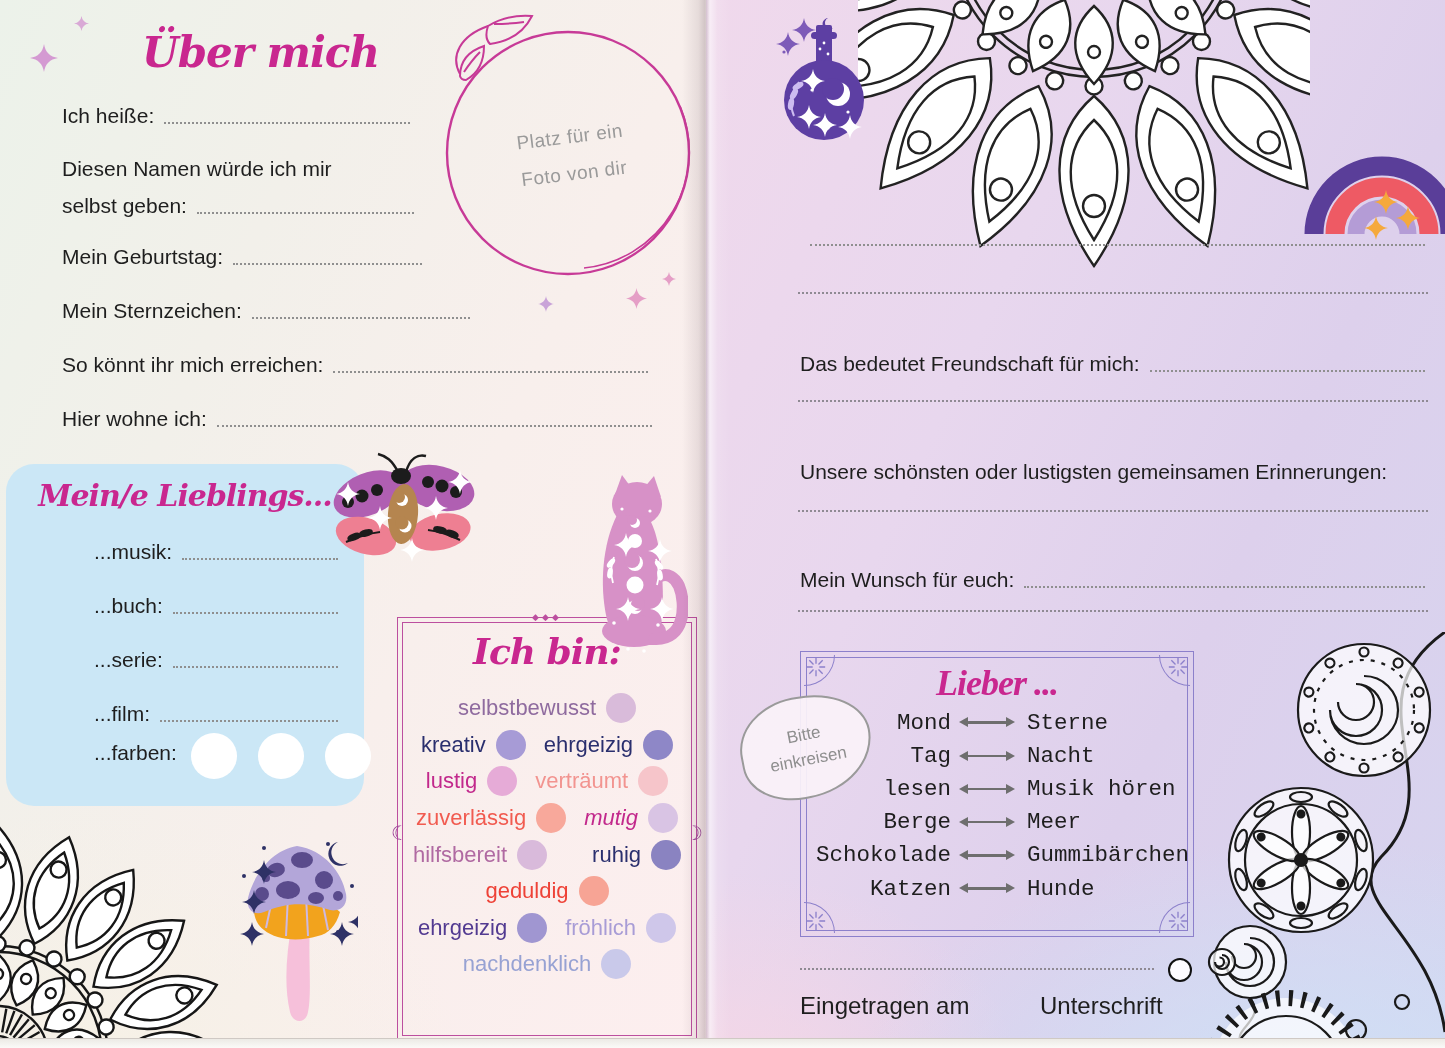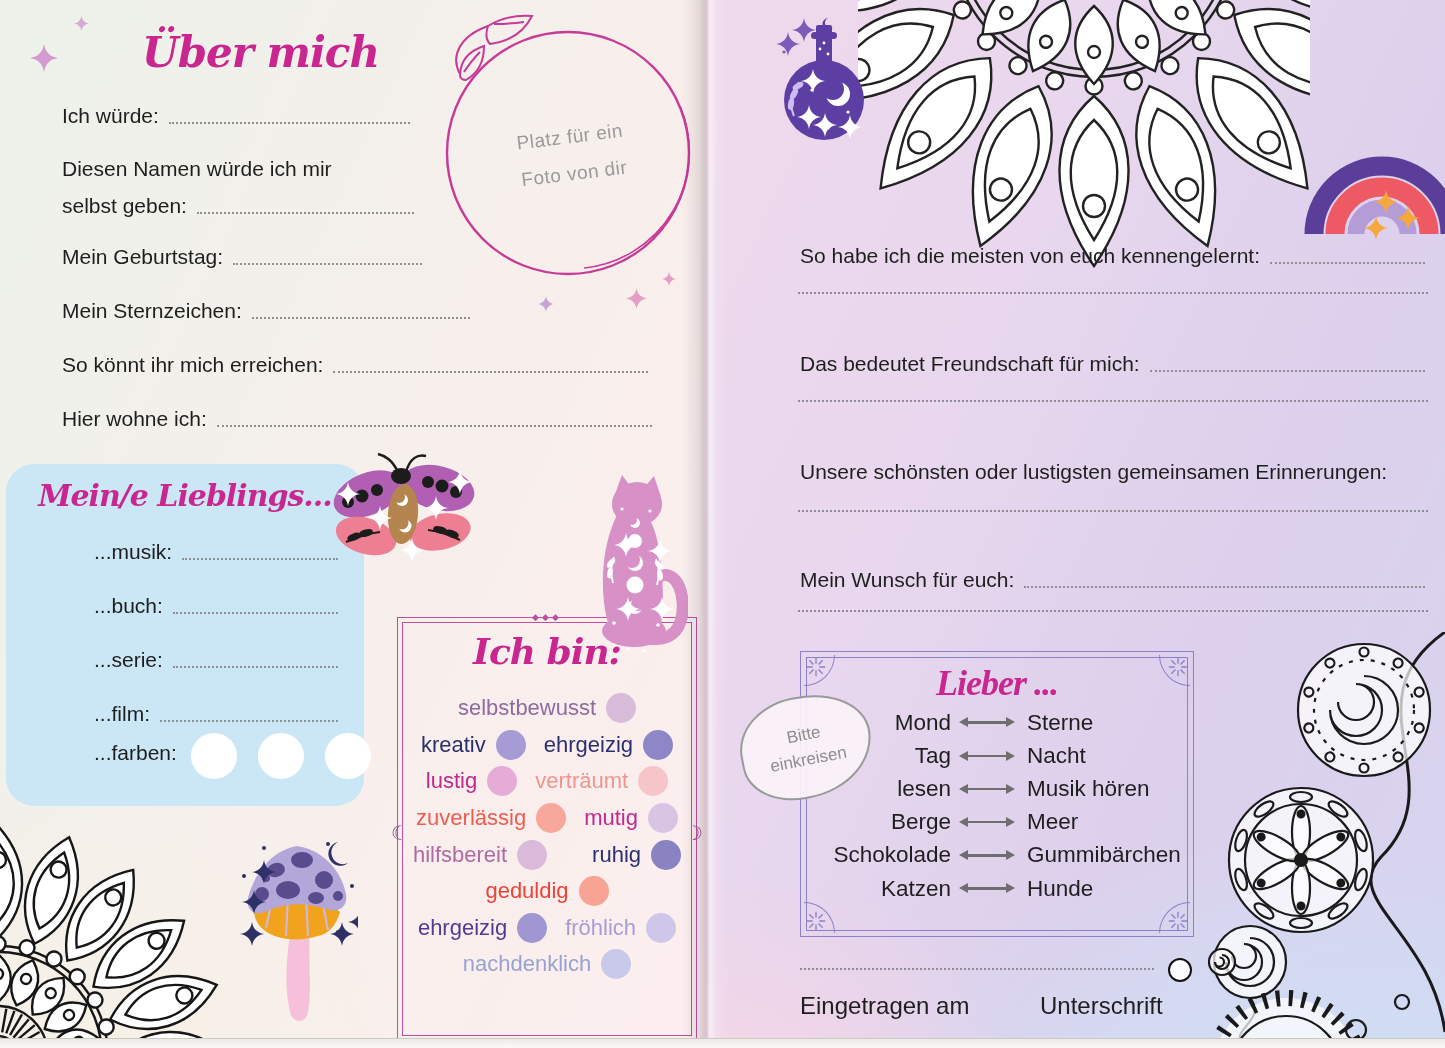--- a/index.html
+++ b/index.html
@@ -51,21 +51,21 @@
   .titem{display:flex;align-items:center;gap:10px;}
   .tlabel{font-size:22px;white-space:nowrap;}
   .tdot{width:30px;height:30px;border-radius:50%;flex:0 0 auto;}
   .orn{position:absolute;color:#9a3f98;z-index:3;}
   .orn-diamond{font-size:9px;letter-spacing:3px;color:#bc4f9f;left:50%;transform:translateX(-50%);}
 
   .lieber-box{position:absolute;left:800px;top:651px;width:392px;height:284px;z-index:2;
     border:1.8px solid #8c80cb;}
   .lieber-box::before{content:'';position:absolute;inset:5px;border:1.2px solid #8c80cb;pointer-events:none;}
   .lieber-title{margin:10px 0 0 0;text-align:center;font-size:36px;font-family:Liberation Serif, serif;}
-  .lrows{position:absolute;left:14px;right:14px;top:54px;}
+  .lrows{position:absolute;left:14px;right:14px;top:54px;font-family:Liberation Mono, monospace;}
   .lrow{display:grid;grid-template-columns:136px 72px 1fr;align-items:center;height:33.2px;}
   .lleft{text-align:right;font-size:22.5px;white-space:nowrap;}
   .lright{text-align:left;font-size:22.5px;white-space:nowrap;padding-left:4px;}
   .arr{position:relative;width:40px;height:2.4px;background:#6e6e6e;border-radius:2px;margin:0 auto;}
   .arr::before{content:'';position:absolute;left:-8px;top:-4px;border-top:5px solid transparent;
     border-bottom:5px solid transparent;border-right:9px solid #6e6e6e;}
   .arr::after{content:'';position:absolute;right:-8px;top:-4px;border-top:5px solid transparent;
     border-bottom:5px solid transparent;border-left:9px solid #6e6e6e;}
   .lb-c{position:absolute;width:34px;height:34px;z-index:3;}
   .lb-c svg{position:absolute;width:20px;height:20px;}
@@ -122,21 +122,21 @@
         <use href="#sp4" fill="#c9a3d8"></use>
       </svg>
     <svg class="spark" style="left:626px;top:288px;width:21px;height:21px" viewBox="0 0 24 24">
         <use href="#sp4" fill="#e59ec6"></use>
       </svg>
     <svg class="spark" style="left:662px;top:272px;width:14px;height:14px" viewBox="0 0 24 24">
         <use href="#sp4" fill="#e59ec6"></use>
       </svg>
 
     <div class="frow" style="left:62px;top:104px;width:348px">
-      <span class="flabel">Ich würde:</span>
+      <span class="flabel">Ich heiße:</span>
         <span class="dots"></span>
       </div>
     <div class="abs flabel" style="left:62px;top:157px">Diesen Namen würde ich mir</div>
     <div class="frow" style="left:62px;top:194px;width:352px">
       <span class="flabel">selbst geben:</span>
         <span class="dots"></span>
       </div>
     <div class="frow" style="left:62px;top:245px;width:360px">
       <span class="flabel">Mein Geburtstag:</span>
         <span class="dots"></span>
@@ -295,21 +295,21 @@
               <span class="tlabel" style="color: rgb(242, 148, 144);">verträumt</span>
               <span class="tdot" style="background: rgb(246, 197, 202);"></span>
             </span>
           </div>
           <div class="trow">
             <span class="titem">
               <span class="tlabel" style="color: rgb(241, 91, 80);">zuverlässig</span>
               <span class="tdot" style="background: rgb(248, 168, 155);"></span>
             </span>
             <span class="titem">
-              <span class="tlabel" style="color: rgb(194, 41, 140);">mutig</span>
+              <span class="tlabel" style="color: rgb(194, 41, 140); font-style: italic;">mutig</span>
               <span class="tdot" style="background: rgb(217, 196, 228);"></span>
             </span>
           </div>
           <div class="trow">
             <span class="titem">
               <span class="tlabel" style="color: rgb(176, 106, 162);">hilfsbereit</span>
               <span class="tdot" style="background: rgb(217, 186, 219);"></span>
             </span>
             <span class="titem">
               <span class="tlabel" style="color: rgb(42, 47, 110); margin-left: 27px;">ruhig</span>
@@ -942,21 +942,20 @@
       <path d="M33,152 A47,47 0 0 1 127,152" fill="none" stroke="#ee5a64" stroke-width="19"></path>
       <path d="M54,152 A26,26 0 0 1 106,152" fill="none" stroke="#b49cd6" stroke-width="17"></path>
       <g fill="#f5a93c">
         <use href="#sp4" width="17" height="17" transform="translate(72,108)"></use>
         <use href="#sp4" width="14" height="14" transform="translate(94,124)"></use>
         <use href="#sp4" width="12" height="12" transform="translate(62,134)"></use>
       </g>
     </svg>
 
     <div class="frow" style="left:94px;top:244px;width:625px">
-      <span class="flabel">So habe ich die meisten von euch kennengelernt:</span>
         <span class="dots"></span>
       </div>
     <div class="fullline" style="left:92px;top:292px;width:630px"></div>
 
     <div class="frow" style="left:94px;top:352px;width:625px">
       <span class="flabel">Das bedeutet Freundschaft für mich:</span>
         <span class="dots"></span>
       </div>
     <div class="fullline" style="left:92px;top:400px;width:630px"></div>
 

